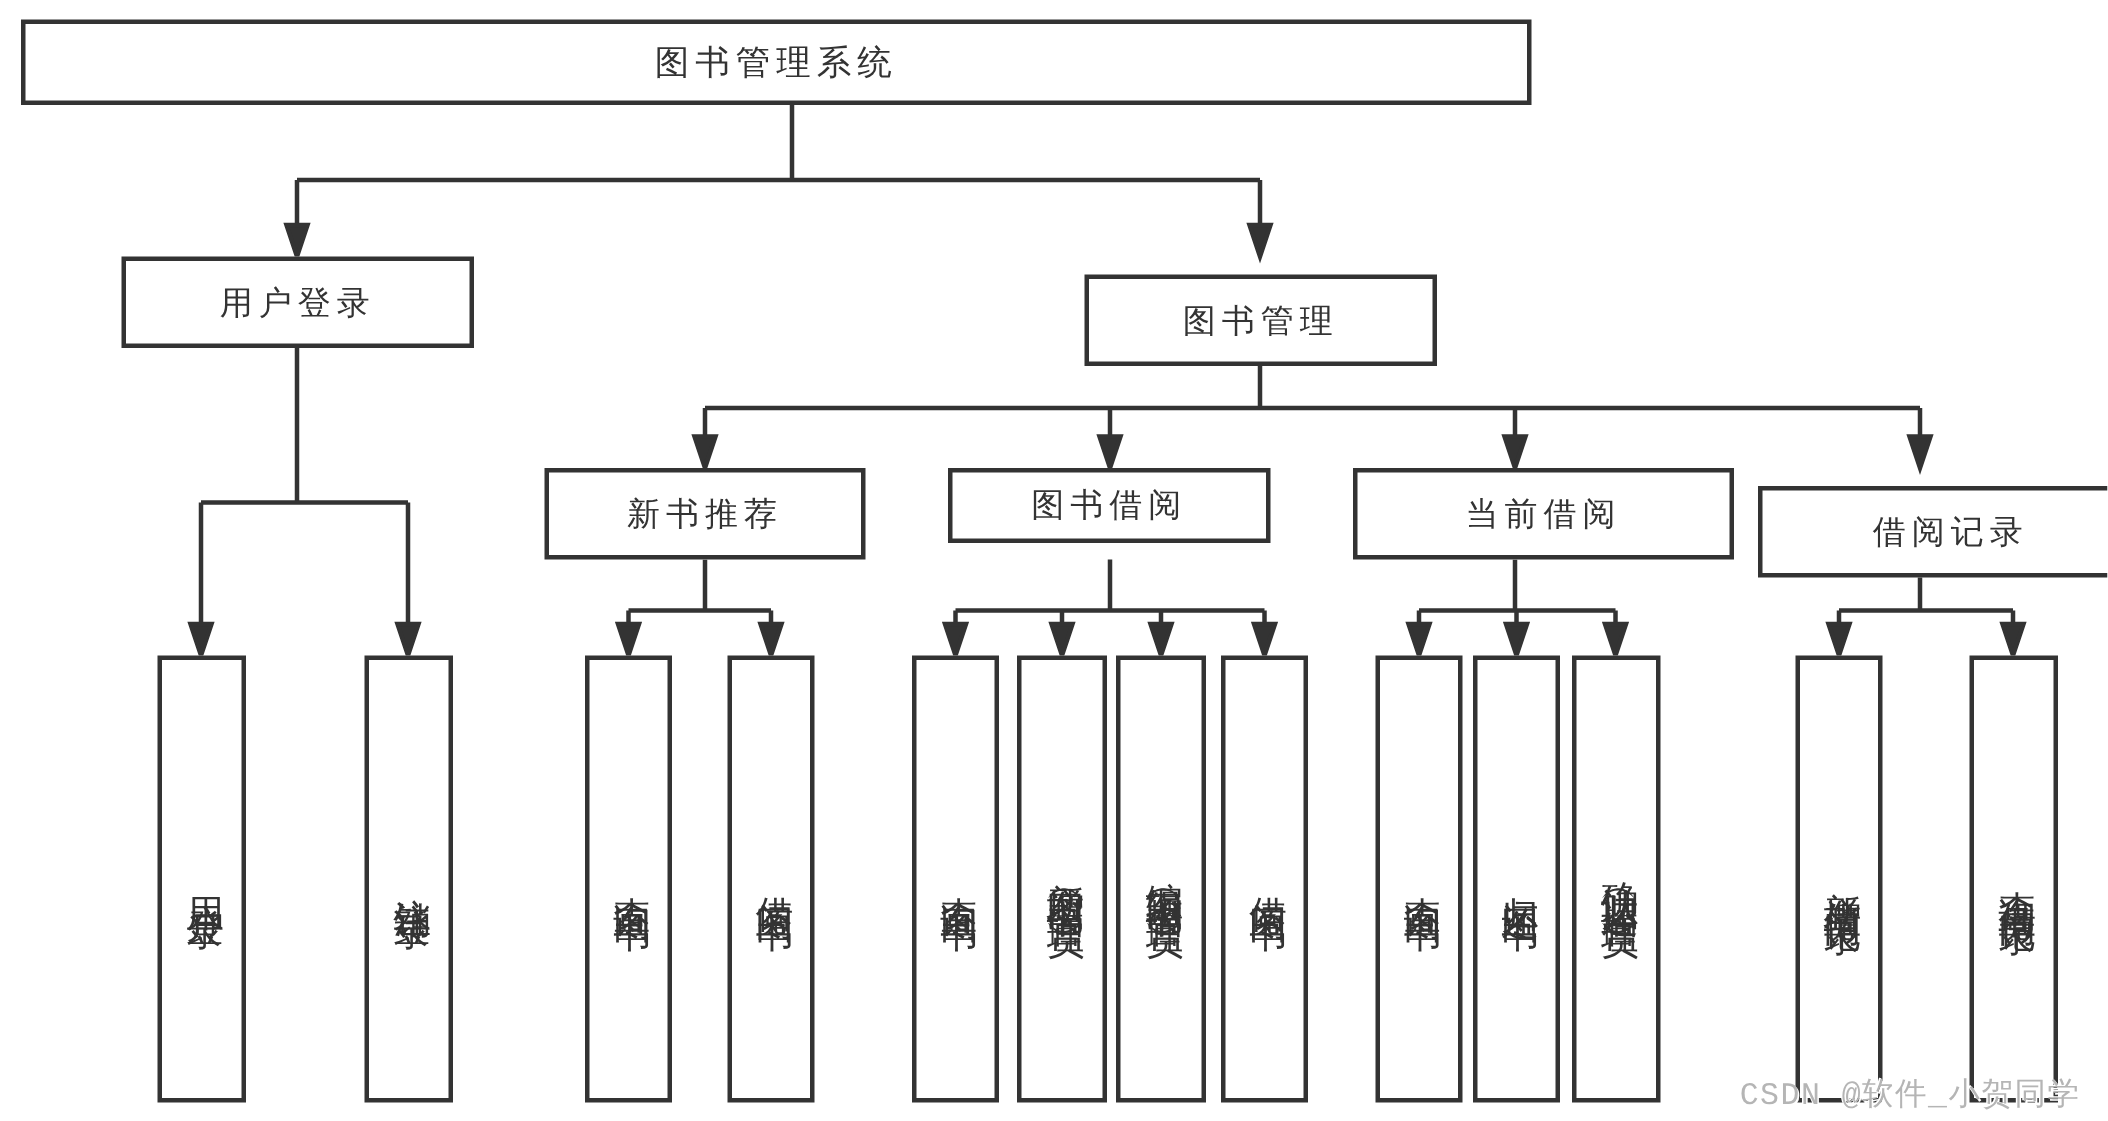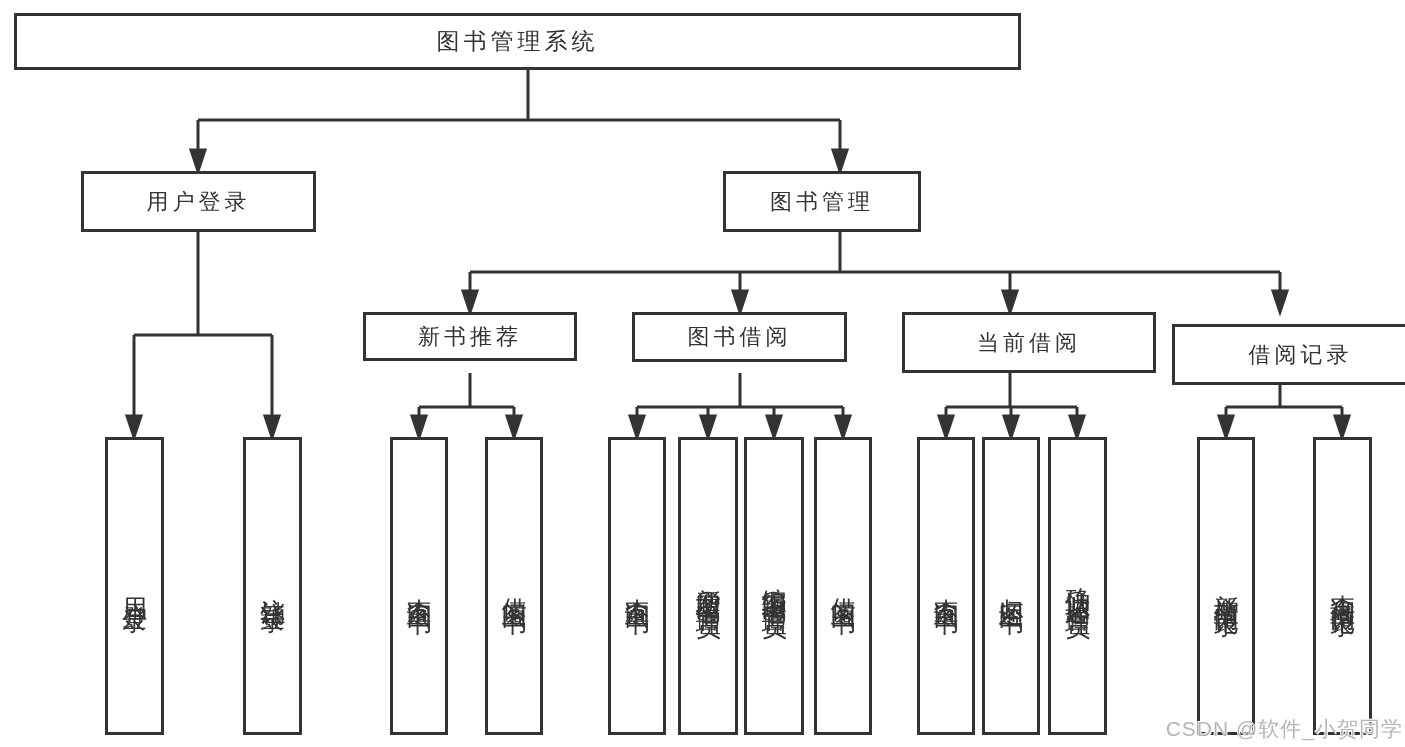--- a/index.html
+++ b/index.html
@@ -1,21 +1,21 @@
 <!DOCTYPE html>
 <html><head>
 <meta charset="utf-8">
 <style>
   html, body { margin: 0; padding: 0; background: #ffffff; }
   #canvas {
     position: relative;
     width: 1405px;
     height: 747px;
     background: #ffffff;
-    font-family: Liberation Sans, sans-serif;
+    font-family: Liberation Mono, monospace;
     overflow: hidden;
   }
   #connectors {
     position: absolute;
     left: 0; top: 0;
     width: 1405px; height: 747px;
   }
   .hbox {
     position: absolute;
     box-sizing: border-box;
@@ -44,21 +44,21 @@
   .vtext {
     writing-mode: vertical-rl;
     text-orientation: mixed;
     color: #333333;
     font-size: 25px;
     line-height: 1.1;
     letter-spacing: 4px;
   }
   #watermark {
     position: absolute;
-    right: 2px;
+    right: 18px;
     bottom: 4px;
     font-size: 21px;
     color: #b5b5b5;
     letter-spacing: 1px;
     text-shadow: 1px 1px 0 #ffffff, -1px -1px 0 #ffffff;
     z-index: 10;
     white-space: nowrap;
   }
 </style>
 </head>
@@ -116,25 +116,25 @@
     </g>
   </svg>
 
   <div class="hbox lvl1" style="left:14px; top:13px; width:1007px; height:57px">
     <span>图书管理系统</span>
   </div>
 
   <div class="hbox" style="left:81px; top:171px; width:235px; height:61px">
     <span>用户登录</span>
   </div>
-  <div class="hbox" style="left:723px; top:171px; width:198px; height:61px">
+  <div class="hbox" style="left:723px; top:183px; width:235px; height:61px">
     <span>图书管理</span>
   </div>
 
-  <div class="hbox" style="left:363px; top:312px; width:214px; height:49px">
+  <div class="hbox" style="left:363px; top:312px; width:214px; height:61px">
     <span>新书推荐</span>
   </div>
   <div class="hbox" style="left:632px; top:312px; width:215px; height:50px">
     <span>图书借阅</span>
   </div>
   <div class="hbox" style="left:902px; top:312px; width:254px; height:61px">
     <span>当前借阅</span>
   </div>
   <div class="hbox" style="left:1172px; top:324px; width:257px; height:61px">
     <span>借阅记录</span>

